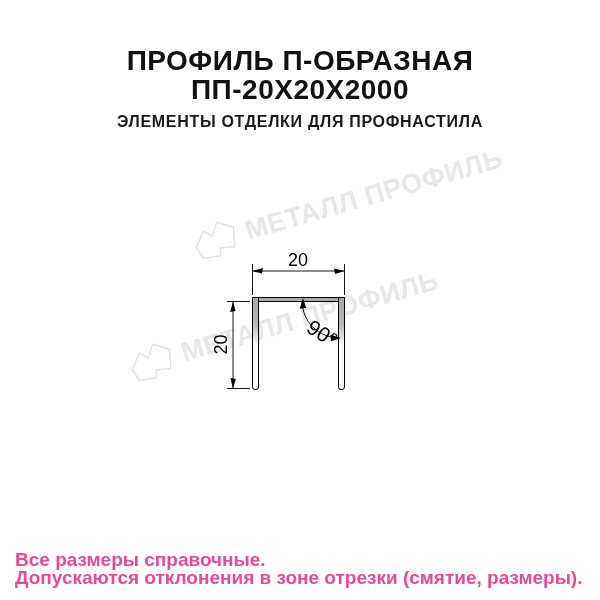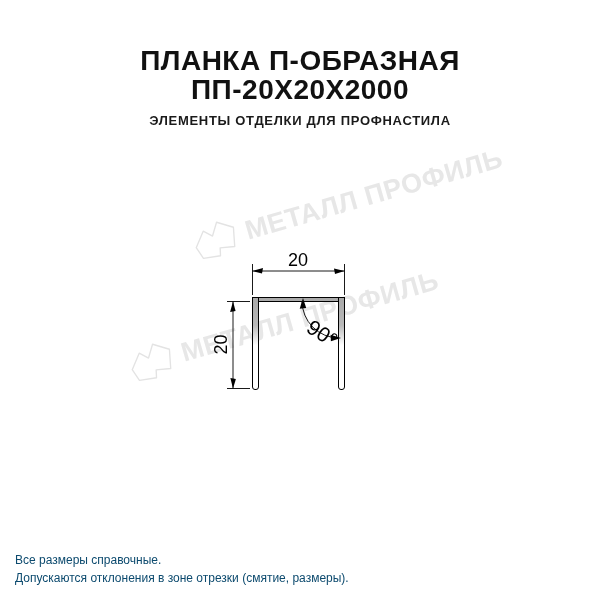--- a/index.html
+++ b/index.html
@@ -9,21 +9,21 @@
     font-family:"Liberation Sans", sans-serif;
   }
   .stage{position:absolute;inset:0;width:600px;height:600px;}
 
   
   .header{position:absolute;left:0;top:46px;width:600px;text-align:center;z-index:3;}
   .title{
     font-weight:bold;color:#111;font-size:28px;line-height:29px;letter-spacing:.5px;
   }
   .subtitle{
-    margin-top:9px;font-weight:bold;color:#1a1a1a;font-size:13px;letter-spacing:.7px;
+    margin-top:9px;font-weight:bold;color:#1a1a1a;font-size:16px;letter-spacing:.7px;
   }
 
   
   .wm{
     position:absolute;display:flex;align-items:center;gap:9px;
     transform-origin:left center;z-index:1;white-space:nowrap;
   }
   .wm-text{
     font-weight:bold;font-size:27px;letter-spacing:.5px;color:#e7e7e7;
   }
@@ -49,31 +49,31 @@
     position:absolute;font-size:18px;color:#000;z-index:3;text-align:center;
   }
   .dim-top-label{left:274px;top:250px;width:48px;}
   .dim-left-label{left:201px;top:334px;width:40px;transform:rotate(-90deg);}
 
   svg.overlay{position:absolute;inset:0;z-index:2;}
 
   
   .footer{
     position:absolute;left:15px;top:551px;z-index:3;
-    font-size:12px;line-height:18px;color:#0c4a6e;
+    font-size:19px;line-height:18px;color:#ec4899;font-weight:bold;
   }
 </style>
 </head>
 <body>
 
 <div class="stage">
 
   <div class="header">
     <div class="title">
-      <div>ПЛАНКА П-ОБРАЗНАЯ</div>
+      <div>ПРОФИЛЬ П-ОБРАЗНАЯ</div>
       <div>ПП-20Х20Х2000</div>
     </div>
     <div class="subtitle">ЭЛЕМЕНТЫ ОТДЕЛКИ ДЛЯ ПРОФНАСТИЛА</div>
   </div>
 
   <div class="wm wm-upper">
     <svg class="wm-logo" viewBox="0 0 100 80">
       <polygon points="4,44 29,13 46,29 63,2 96,23 87,65 55,59 51,76 13,71" fill="#ffffff" stroke="#e3e3e3" stroke-width="3" stroke-linejoin="round"></polygon>
     </svg>
     <span class="wm-text">МЕТАЛЛ ПРОФИЛЬ</span>

